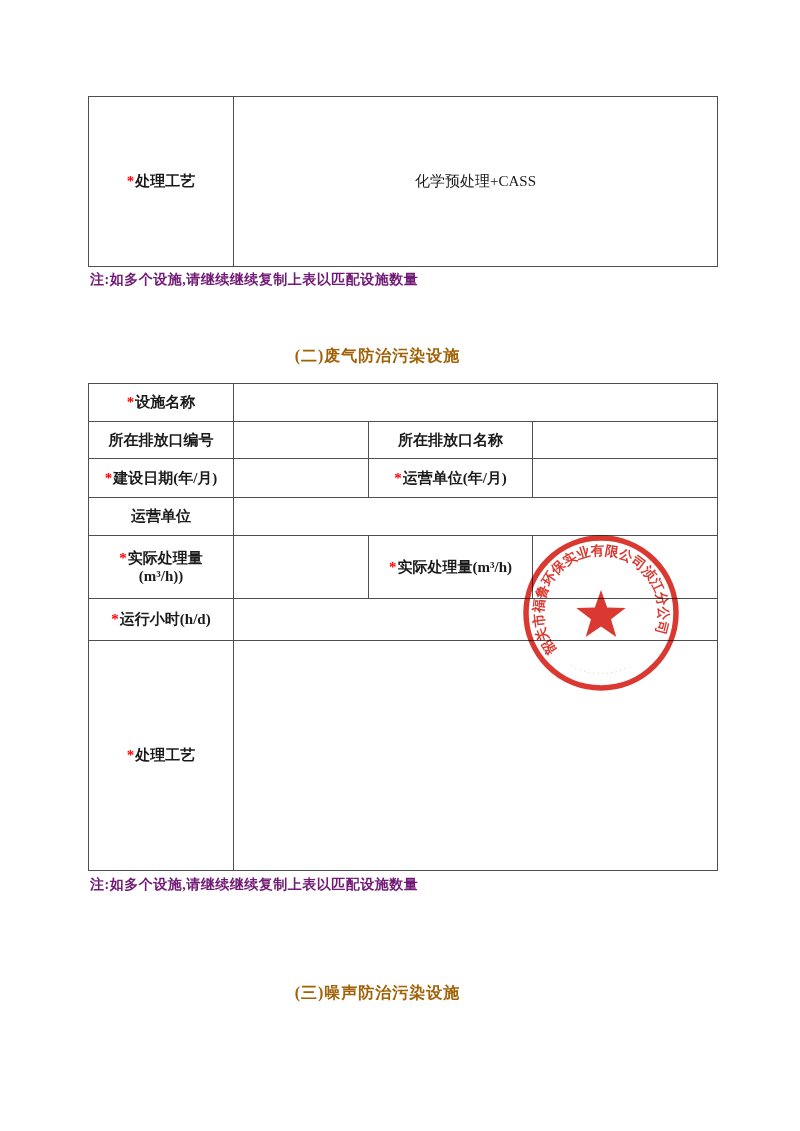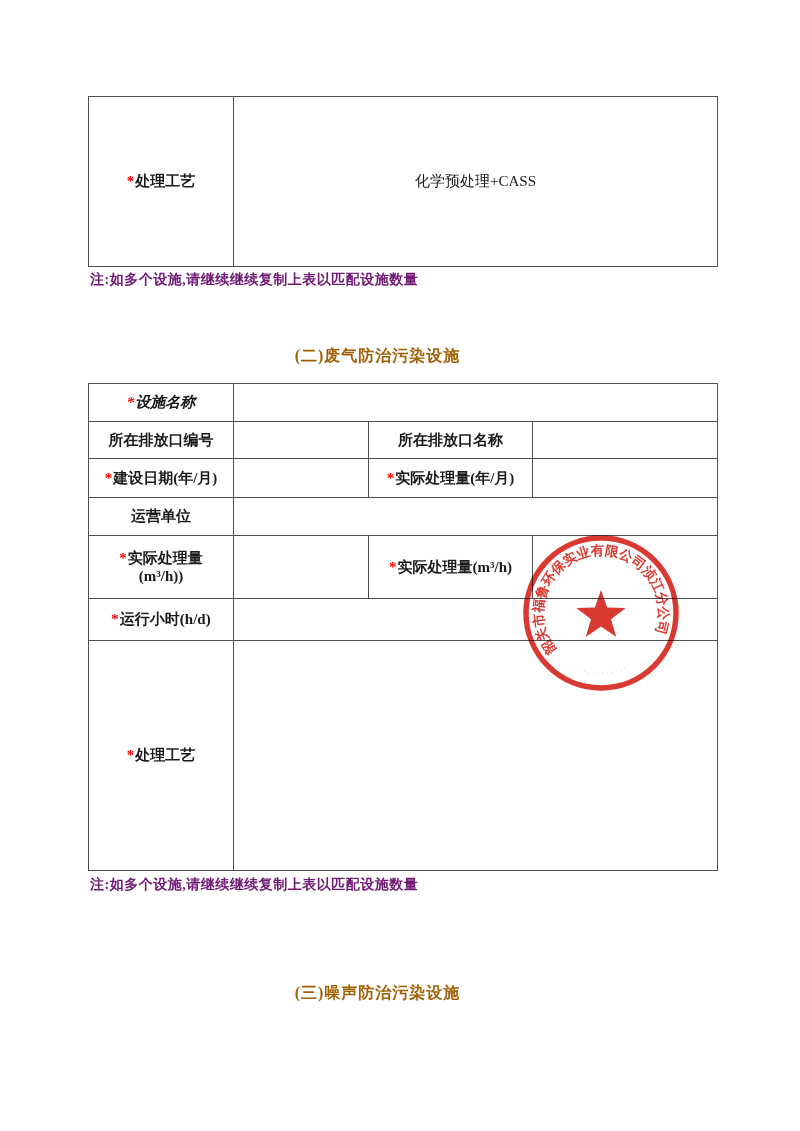--- a/index.html
+++ b/index.html
@@ -57,21 +57,21 @@
   <div class="section-title" style="top:346px;">(二)废气防治污染设施</div>
 
   <table class="tbl" style="left:88px;top:383px;width:629px;">
     <colgroup>
       <col style="width:145px">
         <col style="width:135px">
         <col style="width:164px">
         <col style="width:185px">
     </colgroup>
     <tbody>
-        <tr style="height:38px;font-style:italic;">
+        <tr style="height:38px;">
       <td class="label-cell">
         <span class="req">*</span><span>设施名称</span>
       </td>
       <td class="value-cell" colspan="3"></td>
     </tr>
     <tr style="height:37px;">
       <td class="label-cell">
         <span>所在排放口编号</span>
       </td>
       <td class="value-cell"></td>
@@ -79,21 +79,21 @@
         <span>所在排放口名称</span>
       </td>
       <td class="value-cell"></td>
     </tr>
     <tr style="height:39px;">
       <td class="label-cell">
         <span class="req">*</span><span>建设日期(年/月)</span>
       </td>
       <td class="value-cell"></td>
       <td class="label-cell">
-        <span class="req">*</span><span>实际处理量(年/月)</span>
+        <span class="req">*</span><span>运营单位(年/月)</span>
       </td>
       <td class="value-cell"></td>
     </tr>
     <tr style="height:38px;">
       <td class="label-cell">
         <span>运营单位</span>
       </td>
       <td class="value-cell" colspan="3"></td>
     </tr>
     <tr style="height:63px;">

